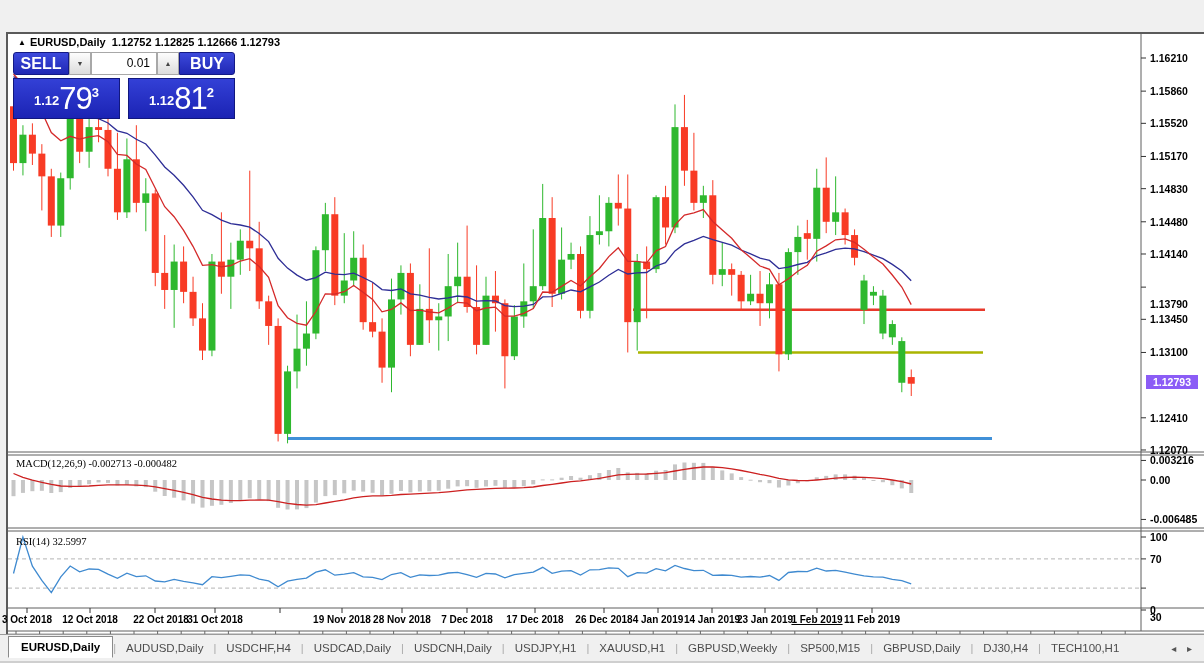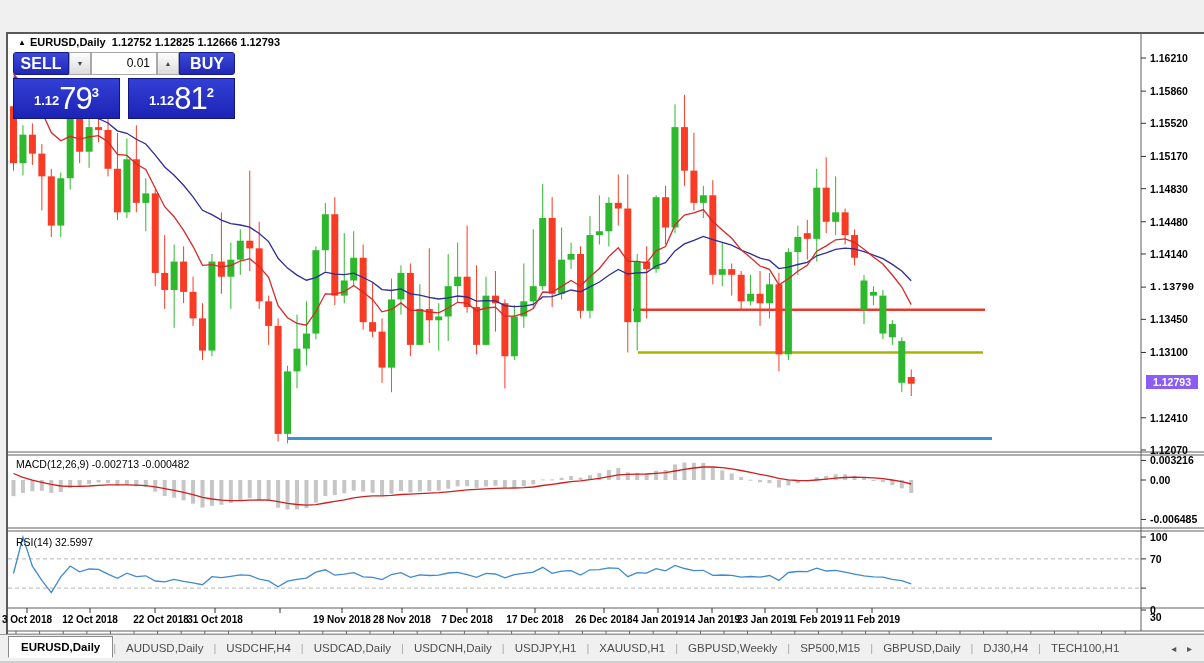--- a/index.html
+++ b/index.html
@@ -47,21 +47,21 @@
 
   
   .axlabel { position:absolute; left:1150px; font-size:10.5px; font-weight:700;
     color:#000; white-space:nowrap; }
   #pricebadge { position:absolute; left:1146px; width:52px; height:14px;
     background:#8b5cf6; color:#fff; font-size:10.5px; font-weight:700; text-align:center;
     line-height:14px; }
   .datelabel { position:absolute; top:614px; font-size:10px; font-weight:700;
     color:#000; transform:translateX(-50%); white-space:nowrap; }
   .indlabel { position:absolute; left:16px; font-size:10.5px; font-weight:400; color:#000;
-    white-space:nowrap; }
+    white-space:nowrap;font-family:Liberation Serif, serif; }
 
   
   #tabbar { position:absolute; left:0px; top:634px; width:1204px; height:27px;
     background:#f0f0f0; border-top:1px solid #9b9b9b; display:flex; align-items:center;
     padding-left:8px; }
   .symtab { font-size:11.5px; color:#4c4c4c; padding:3px 10px; white-space:nowrap; }
   .symtab.active { background:#ffffff; border:1px solid #8a8a8a; border-bottom:1px solid #fff;
     color:#000; font-weight:700; margin-top:-2px; padding:4px 12px; }
   .tab-sep { color:#a9a9a9; font-size:11px; }
   #tabarrows { margin-left:auto; padding-right:8px; font-size:10px; color:#555;
@@ -514,21 +514,21 @@
   <div class="indlabel" style="top:536px">RSI(14) 32.5997</div>
 
   <div id="axes">
       <div class="axlabel" style="top: 52px;">1.16210</div>
       <div class="axlabel" style="top: 85.138px;">1.15860</div>
       <div class="axlabel" style="top: 117.329px;">1.15520</div>
       <div class="axlabel" style="top: 150.467px;">1.15170</div>
       <div class="axlabel" style="top: 182.658px;">1.14830</div>
       <div class="axlabel" style="top: 215.796px;">1.14480</div>
       <div class="axlabel" style="top: 247.988px;">1.14140</div>
-      <div class="axlabel" style="top: 281px; font-family: Liberation Mono, monospace;">1.13790</div>
+      <div class="axlabel" style="top: 298px;">1.13790</div>
       <div class="axlabel" style="top: 313.317px;">1.13450</div>
       <div class="axlabel" style="top: 346.455px;">1.13100</div>
       <div class="axlabel" style="top: 411.784px;">1.12410</div>
       <div class="axlabel" style="top: 443.975px;">1.12070</div>
       <div id="pricebadge" style="top: 374.522px;">1.12793</div>
       <div class="axlabel" style="top: 454.44px;">0.003216</div>
       <div class="axlabel" style="top: 474px;">0.00</div>
       <div class="axlabel" style="top: 513.442px;">-0.006485</div>
       <div class="axlabel" style="top: 531px;">100</div>
       <div class="axlabel" style="top: 552.9px;">70</div>
@@ -540,21 +540,21 @@
       <div class="datelabel" style="top: 614px; left: 215px;">31 Oct 2018</div>
       <div class="datelabel" style="top: 614px; left: 280px; margin-top: 30px;">9 Nov 2018</div>
       <div class="datelabel" style="top: 614px; left: 342px;">19 Nov 2018</div>
       <div class="datelabel" style="top: 614px; left: 402px;">28 Nov 2018</div>
       <div class="datelabel" style="top: 614px; left: 467px;">7 Dec 2018</div>
       <div class="datelabel" style="top: 614px; left: 535px;">17 Dec 2018</div>
       <div class="datelabel" style="top: 614px; left: 604px;">26 Dec 2018</div>
       <div class="datelabel" style="top: 614px; left: 658px;">4 Jan 2019</div>
       <div class="datelabel" style="top: 614px; left: 712px;">14 Jan 2019</div>
       <div class="datelabel" style="top: 614px; left: 765px;">23 Jan 2019</div>
-      <div class="datelabel" style="top: 614px; left: 817px;">1 Feb 2019</div>
+      <div class="datelabel" style="top: 614px; left: 817px; text-decoration: underline;">1 Feb 2019</div>
       <div class="datelabel" style="top: 614px; left: 872px;">11 Feb 2019</div>
     </div>
 
   <div id="tabbar">
       <div class="symtab active">EURUSD,Daily</div>
       <span class="tab-sep">|</span>
       <div class="symtab">AUDUSD,Daily</div>
       <span class="tab-sep">|</span>
       <div class="symtab">USDCHF,H4</div>
       <span class="tab-sep">|</span>

